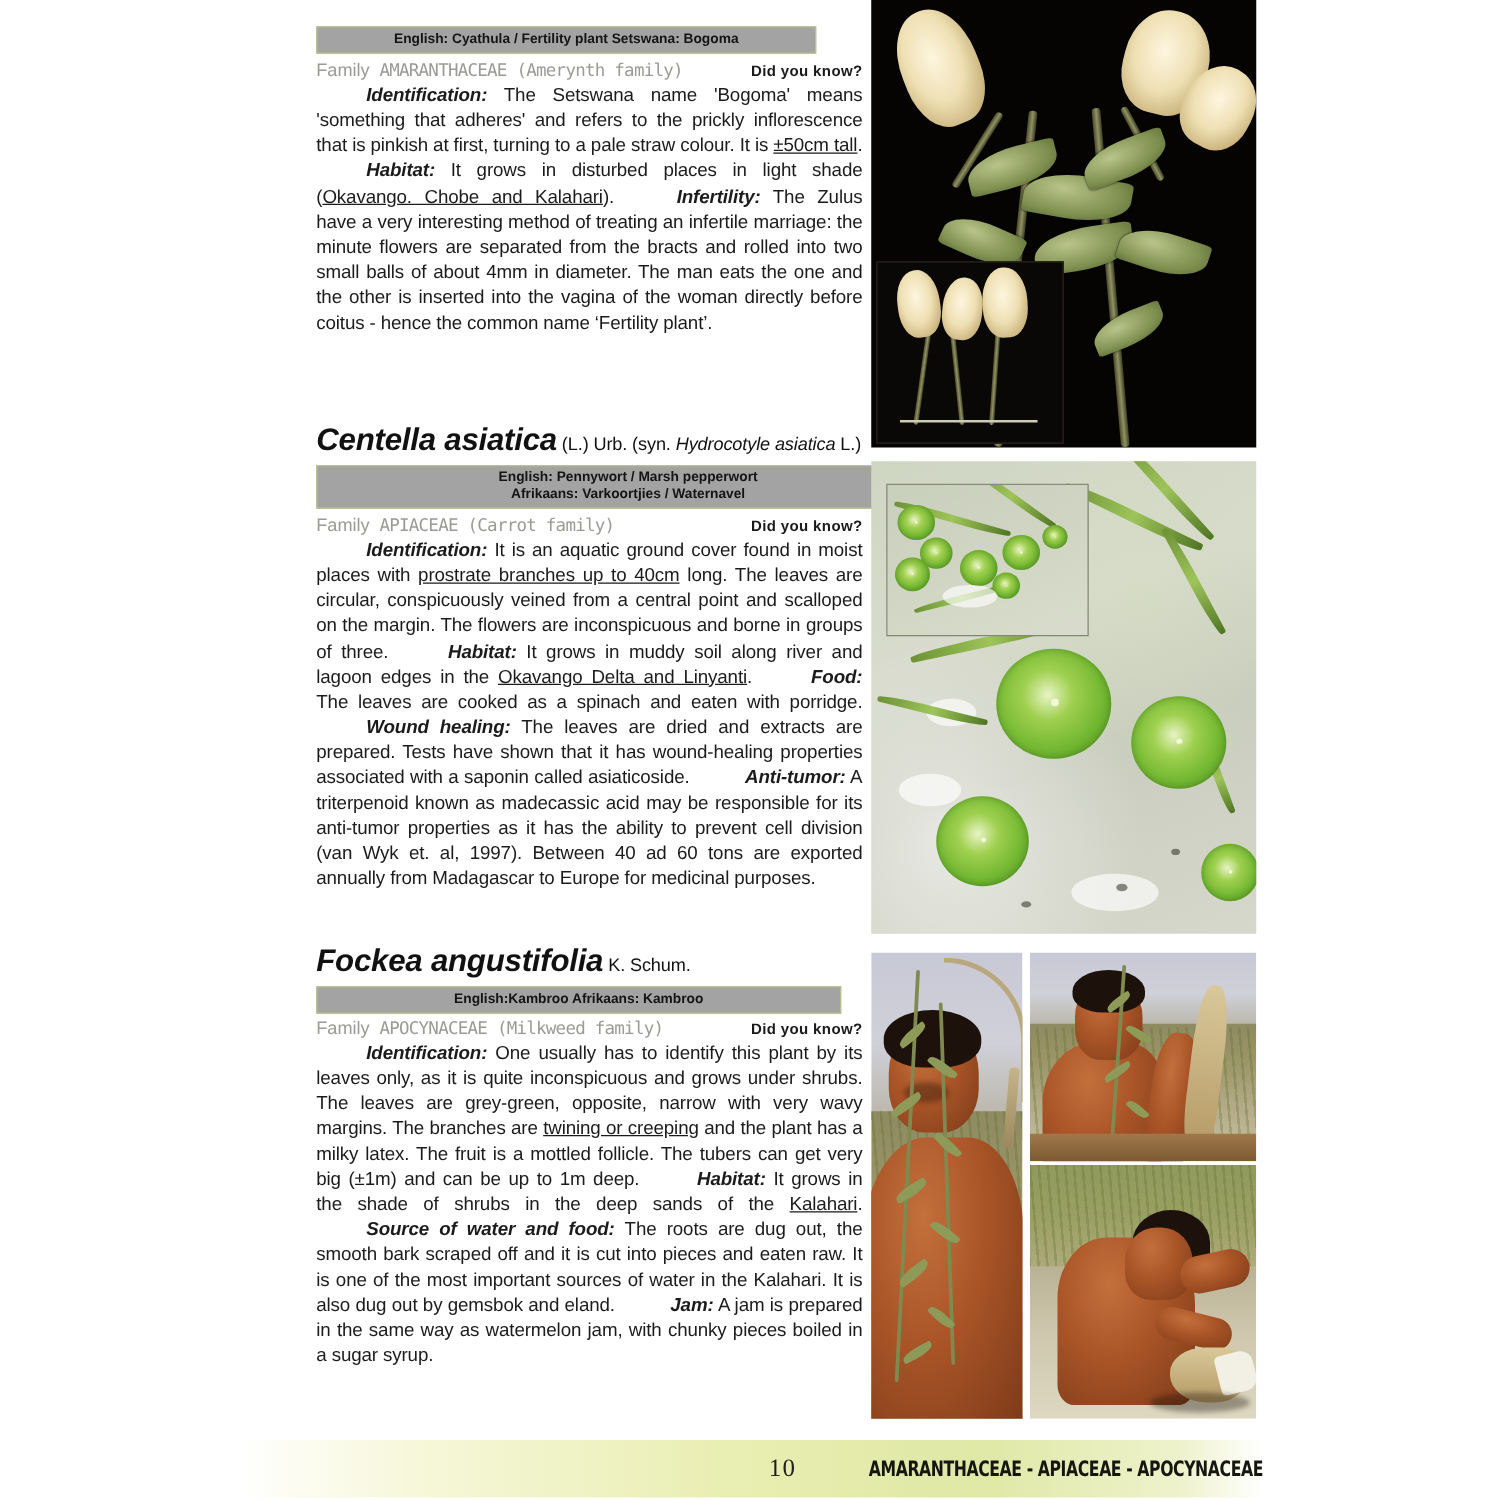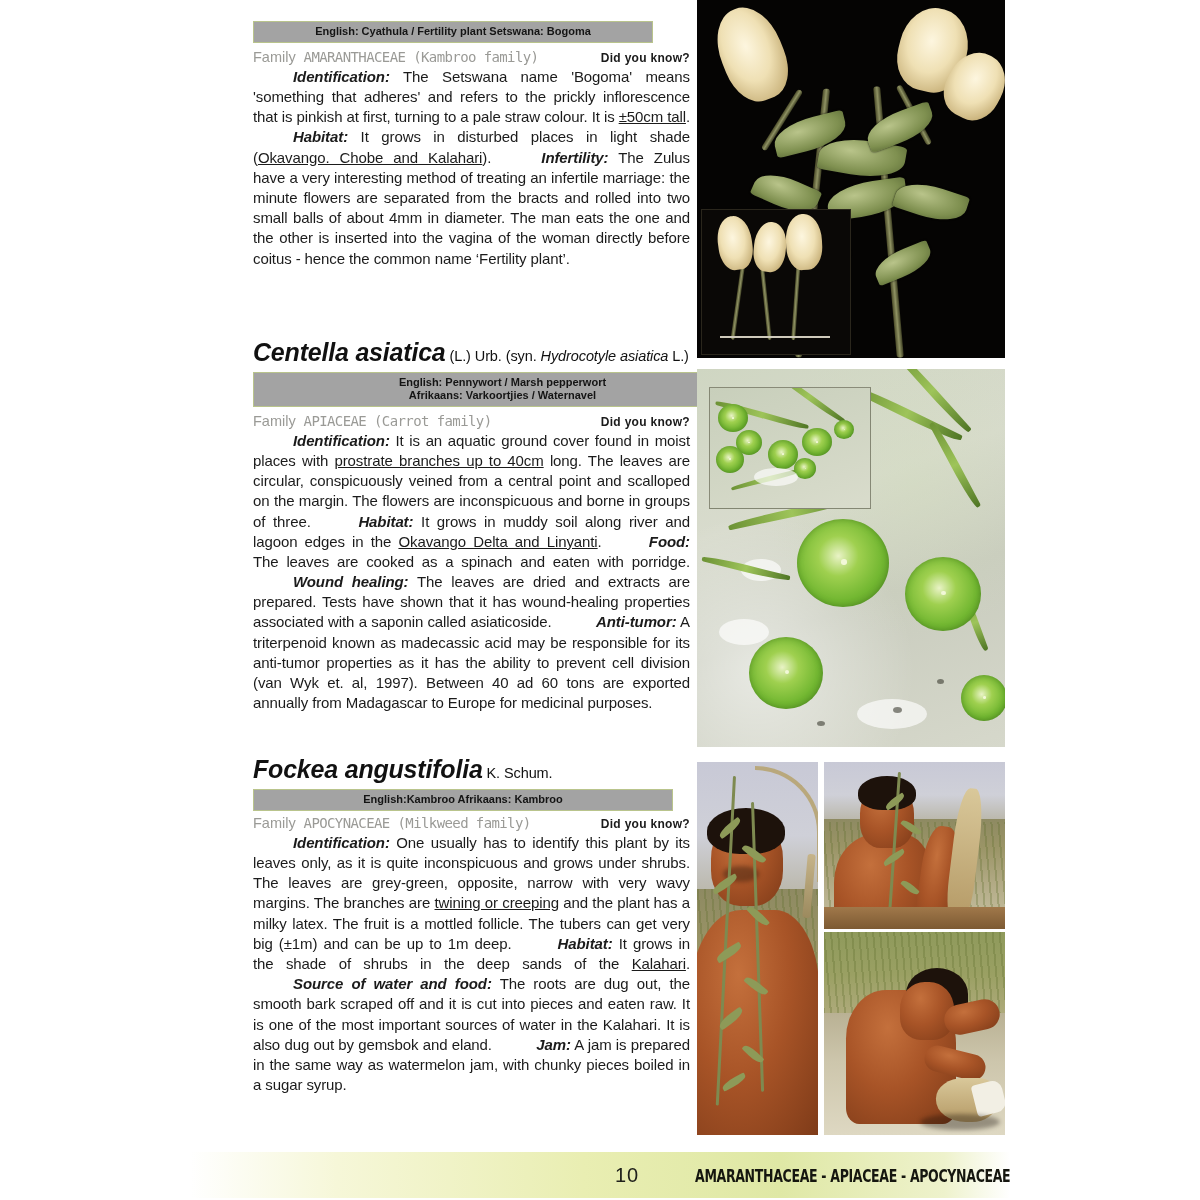--- a/index.html
+++ b/index.html
@@ -133,21 +133,21 @@
   .root{position:absolute;background:linear-gradient(180deg,#d9c89a,#b59a66);border-radius:40% 40% 30% 30%;}
   .shadowy{position:absolute;background:rgba(20,12,5,.35);border-radius:50%;filter:blur(2px);}
 
   
   .footer{
     position:absolute;left:190px;top:1152px;width:820px;height:46px;
     background:linear-gradient(90deg,#ffffff 0%,#f6f7d8 18%,#e9eeb2 48%,#dfe8a5 72%,#eef2cc 92%,#ffffff 100%);
   }
   .page-num{
     position:absolute;left:425px;top:12px;
-    font-family:Liberation Sans, sans-serif;
+    font-family:Liberation Serif, serif;
     font-size:20px;color:#20211c;letter-spacing:1px;
   }
   .footer-fams{
     position:absolute;left:505px;top:14px;
     font-family:"DejaVu Sans Condensed","DejaVu Sans",sans-serif;
     font-size:17px;font-weight:bold;color:#15160f;
     letter-spacing:-0.4px;transform:scaleX(.82);transform-origin:0 50%;
     white-space:nowrap;
   }
 </style>
@@ -156,21 +156,21 @@
 
 <div class="page">
 
   <div class="text-col">
 
     <div class="entry" style="position:absolute;left:0;top:14px;width:437px;">
       <div class="namebar" style="margin-top:7px;width:400px;">
         <span class="nb-row">English: Cyathula / Fertility plant    Setswana:  Bogoma</span>
       </div>
       <div class="family-row">
-        <span class="family"><span class="fam-word">Family</span> <span>AMARANTHACEAE</span> <span>(Kambroo family)</span></span>
+        <span class="family"><span class="fam-word">Family</span> <span>AMARANTHACEAE</span> <span>(Amerynth family)</span></span>
         <span class="dyk">Did you know?</span>
       </div>
       <p class="body-text"><b>Identification:</b><span> The Setswana name 'Bogoma' means 'something that adheres' and refers to the prickly inflorescence that is pinkish at first, turning to a pale straw colour. It is </span><u>±50cm tall</u><span>. </span><b>Habitat:</b><span> It grows in disturbed places in light shade (</span><u>Okavango. Chobe and Kalahari</u><span>). </span><b>Infertility:</b><span> The Zulus have a very interesting method of treating an infertile marriage:  the minute flowers are separated from the bracts and rolled into two small balls of about 4mm in diameter.  The man eats the one and the other is inserted into the vagina of the woman directly before coitus - hence the common name ‘Fertility plant’.</span></p>
     </div>
 
     <div class="entry" style="position:absolute;left:0;top:340px;width:437px;">
       <div class="sci-line">
         <span class="sci-name">Centella asiatica</span><span class="sci-auth"> <span>(L.) Urb. (syn. </span><i>Hydrocotyle asiatica</i><span> L.)</span></span>
       </div>
       <div class="namebar" style="margin-top:7px;width:499px;">

